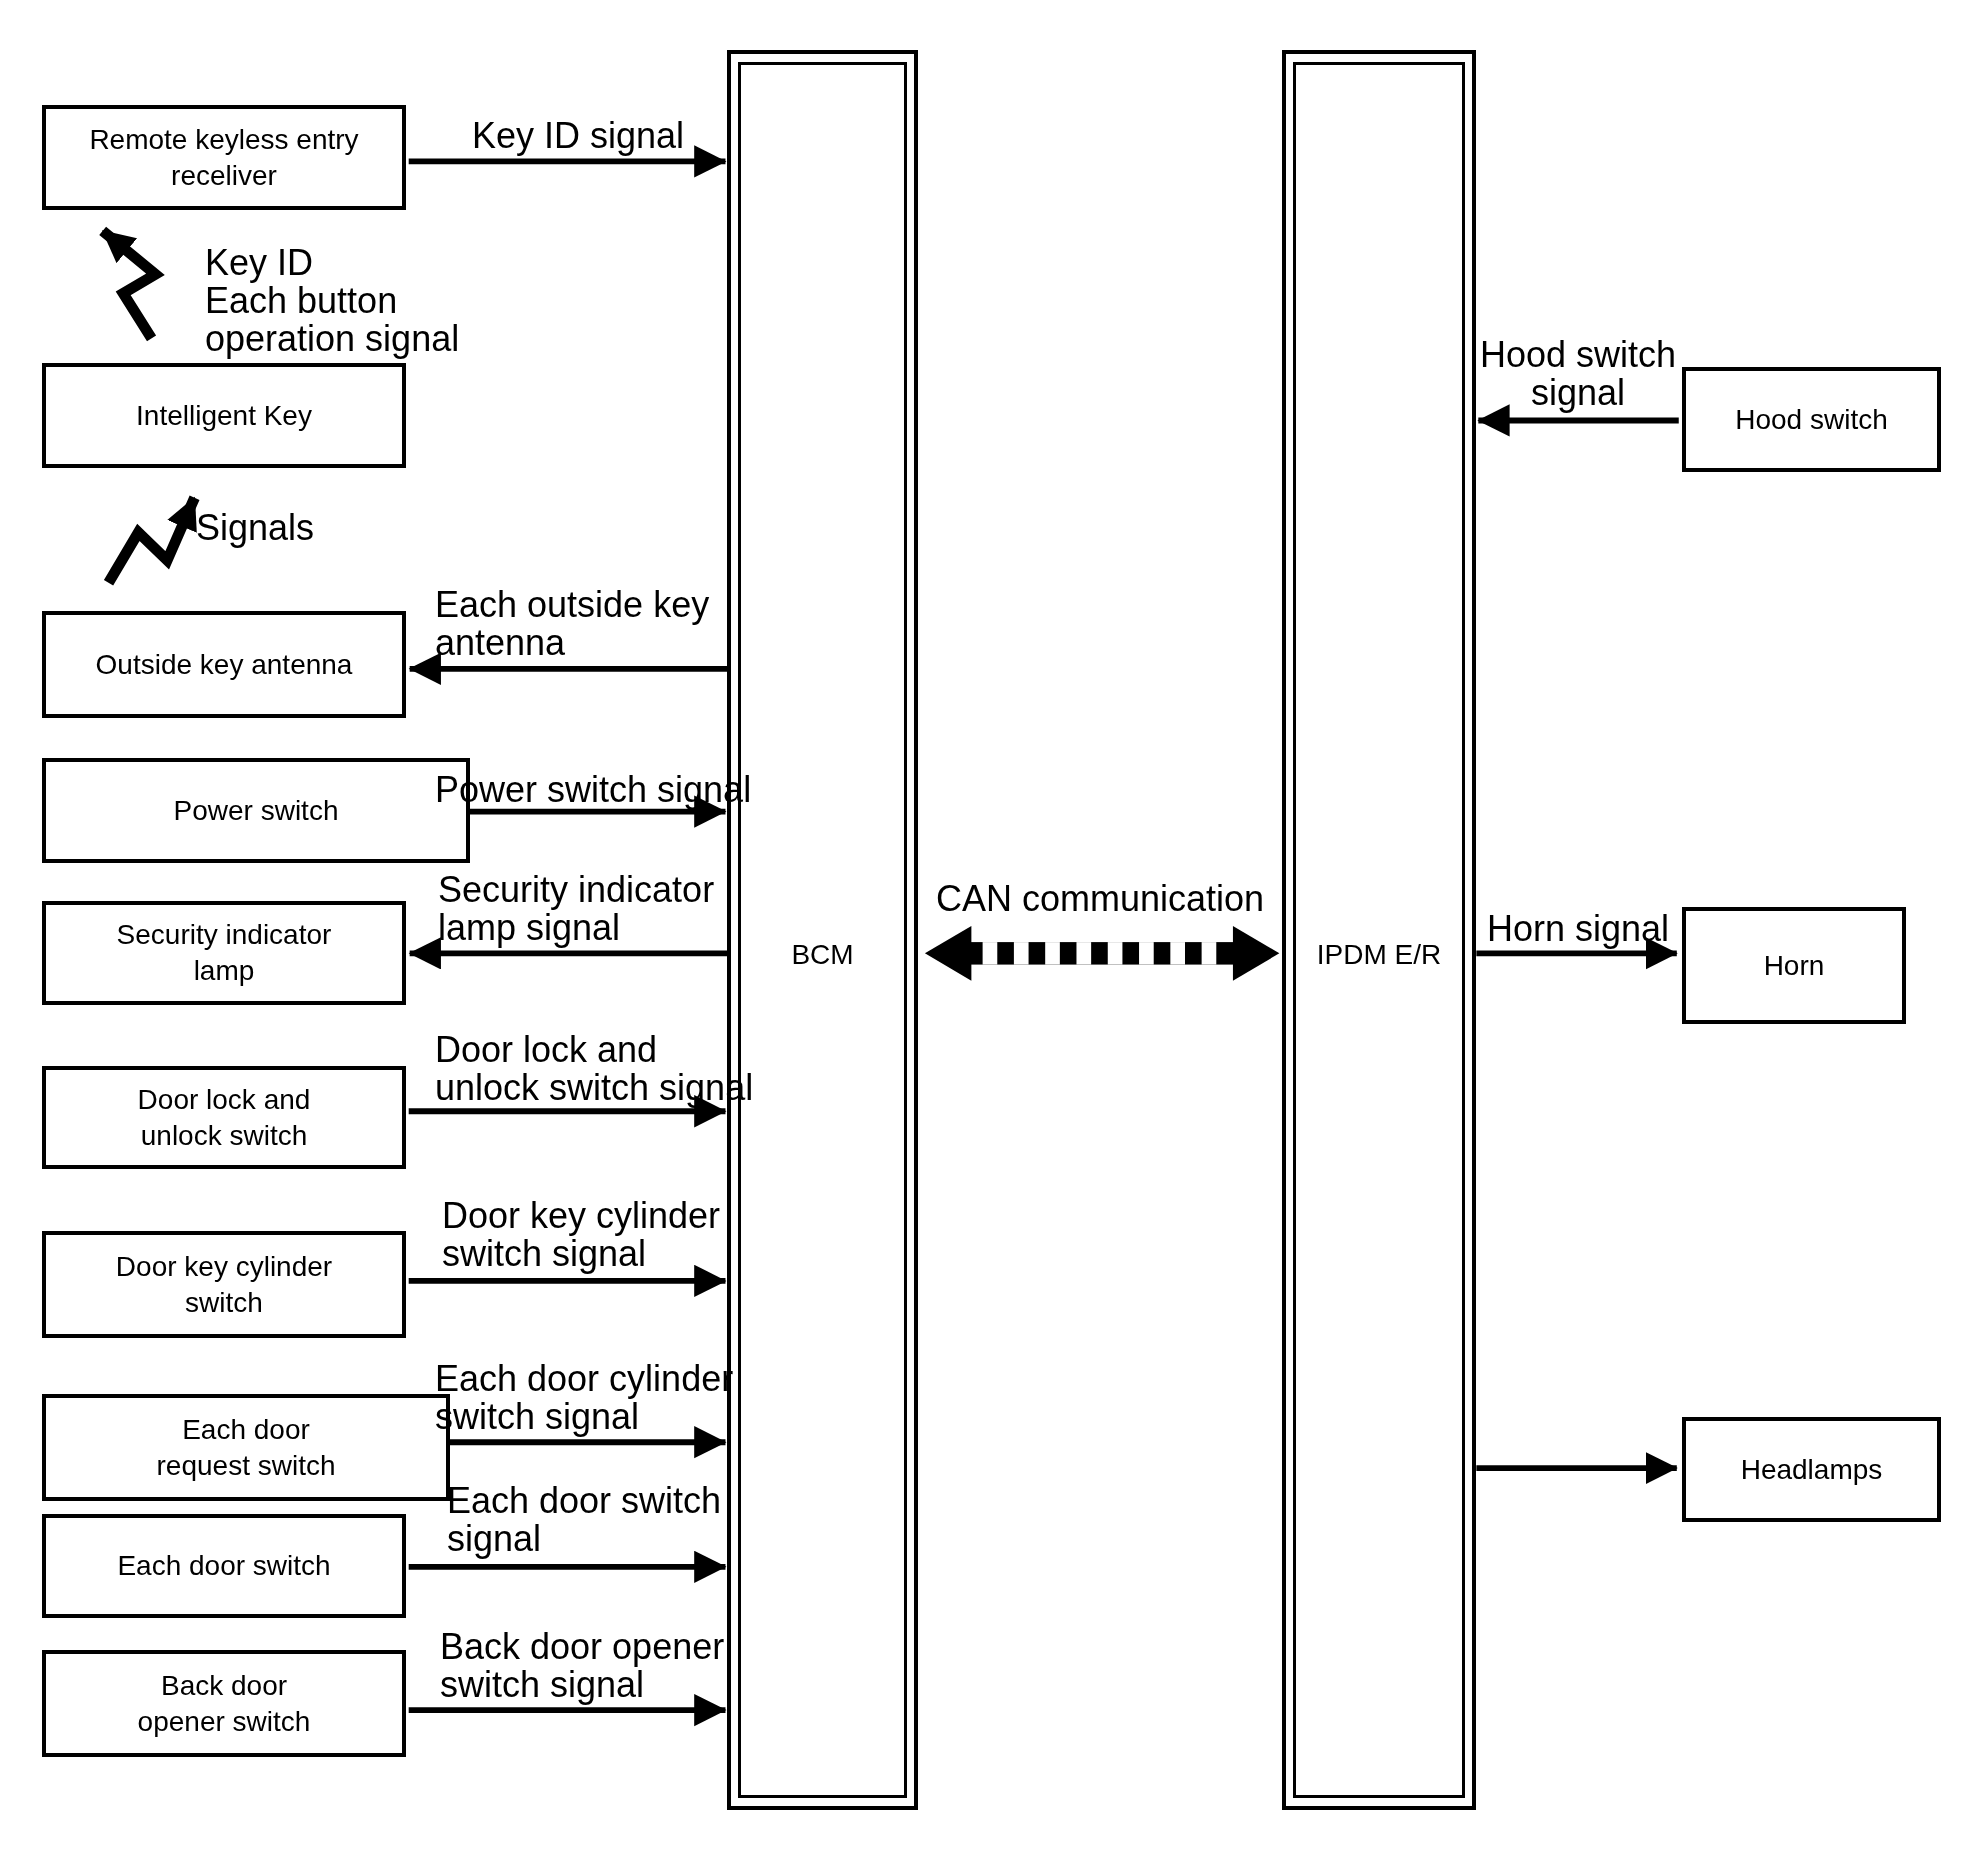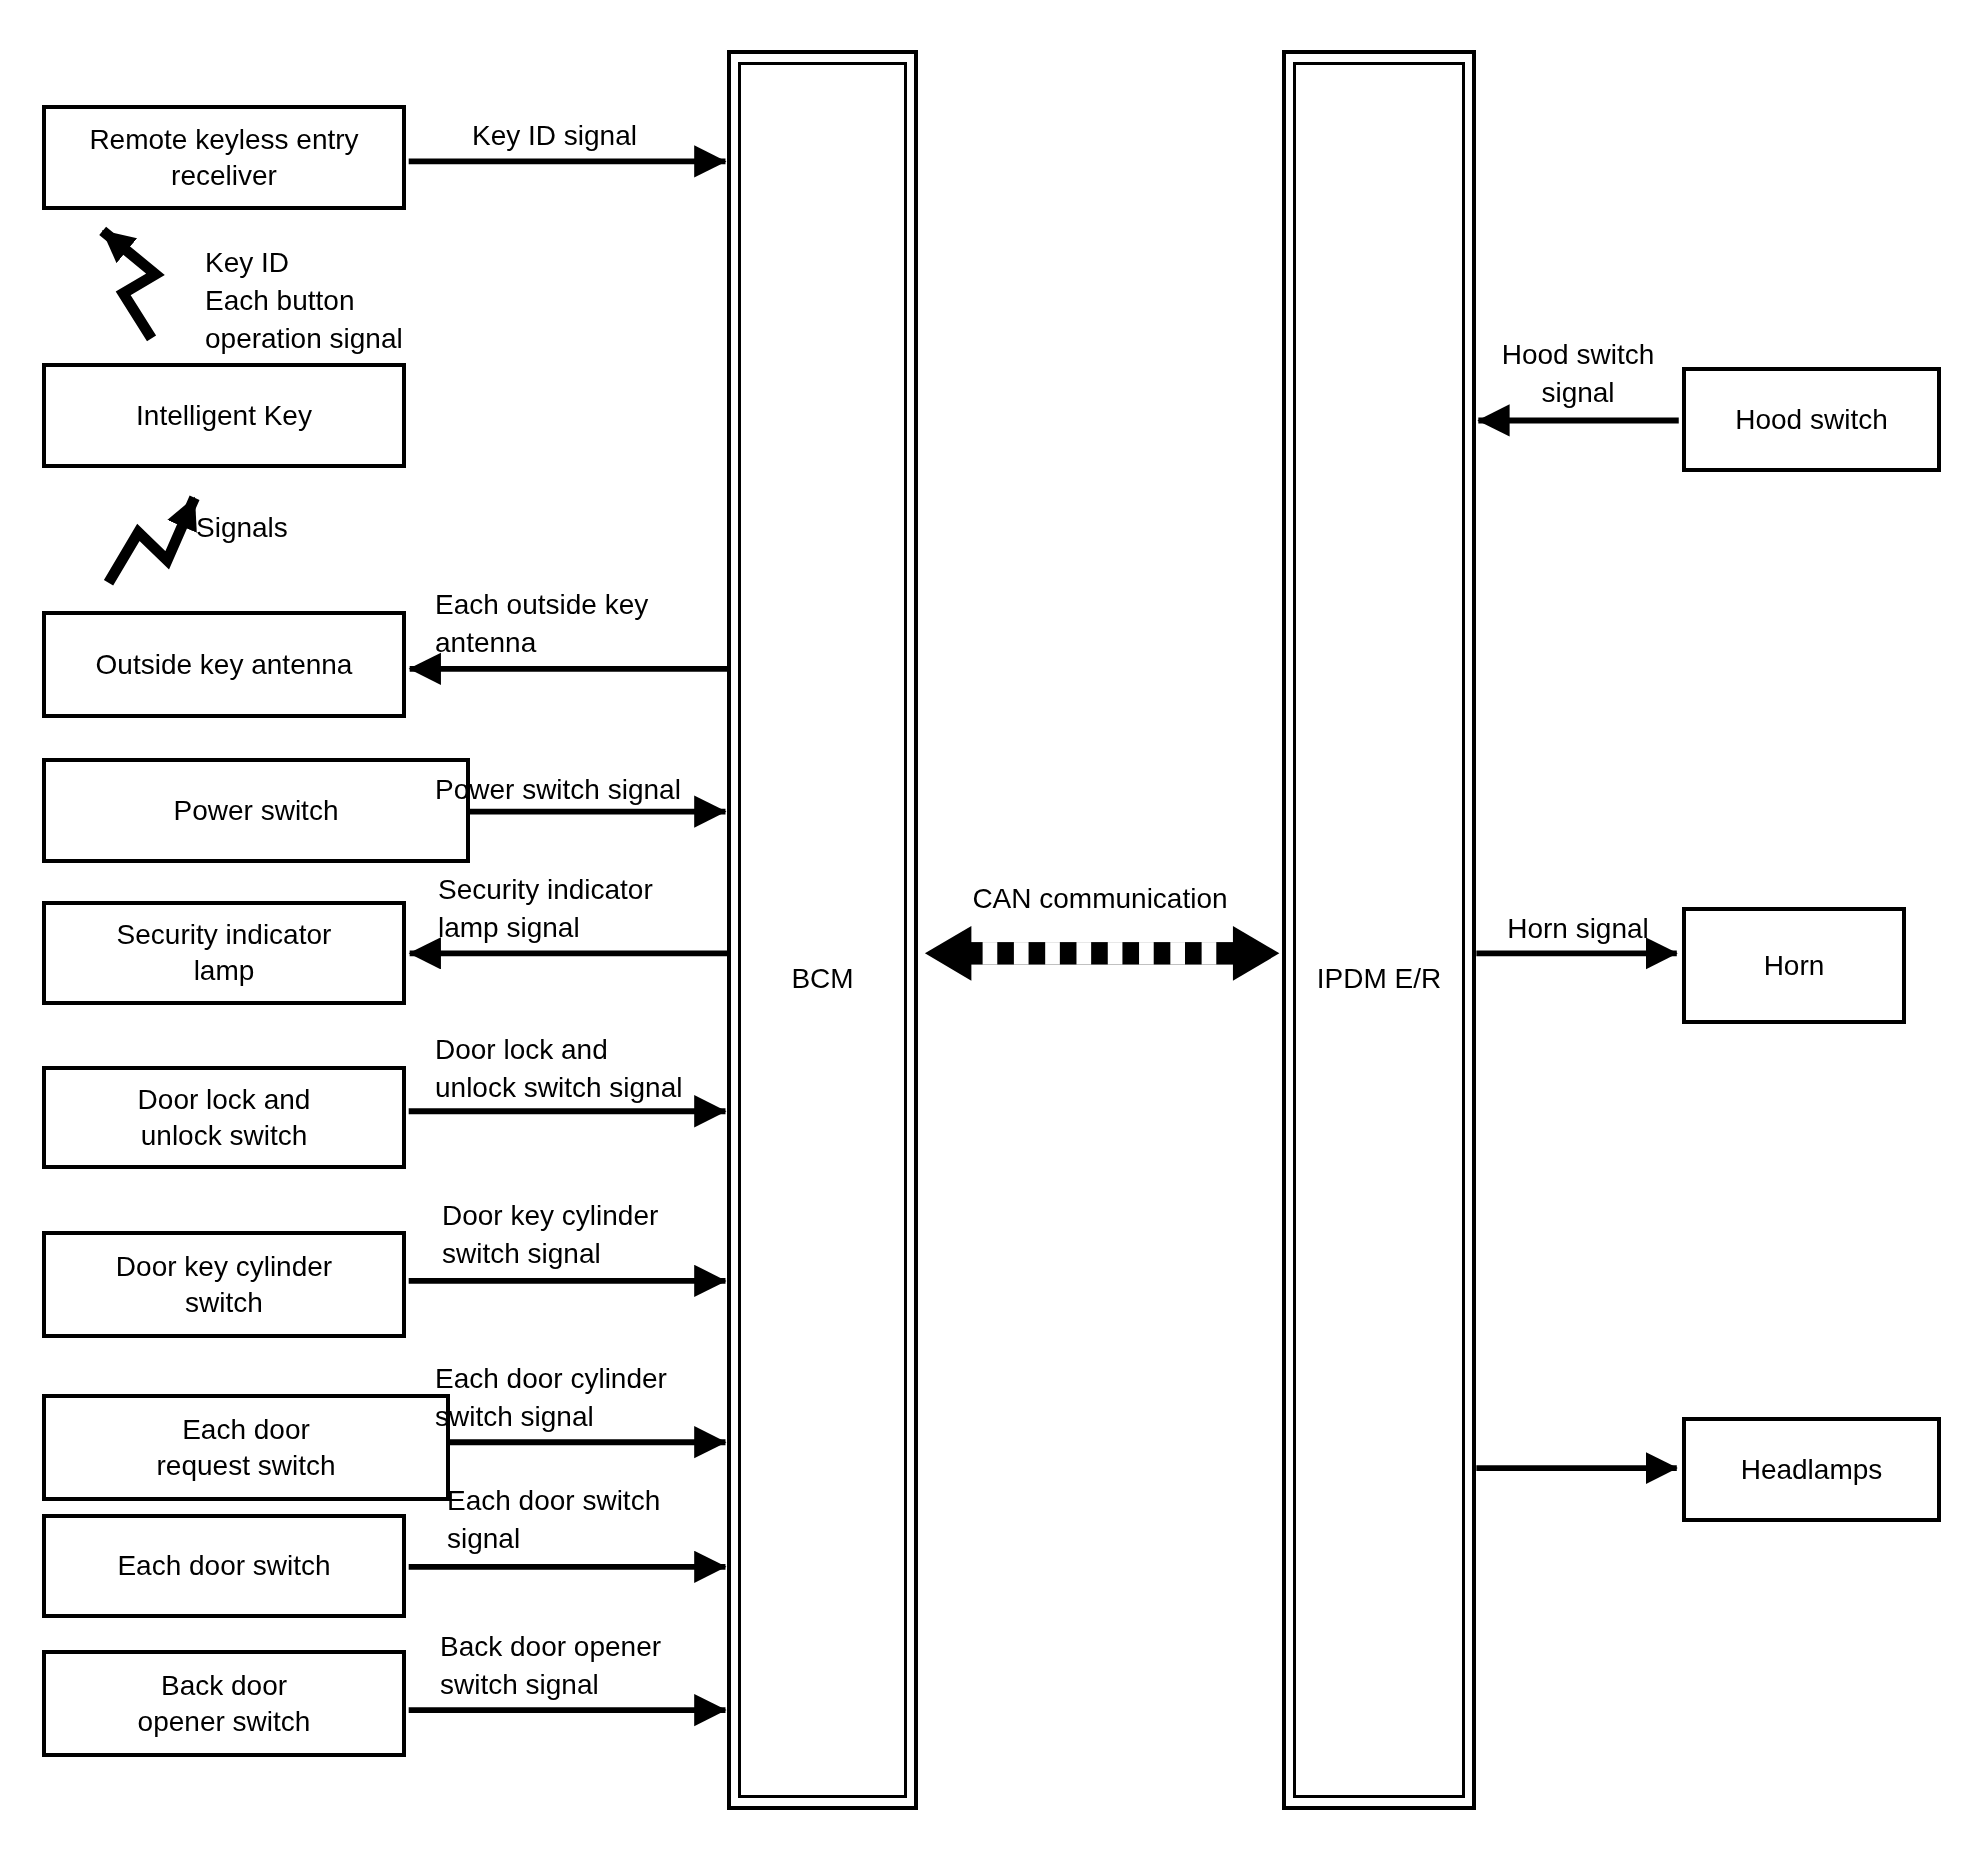--- a/index.html
+++ b/index.html
@@ -26,30 +26,29 @@
     border:4.9px solid #000;
     background:#fff;
   }
   .frame-inner{
     position:absolute;
     left:6.8px;right:6.8px;top:7.8px;bottom:7.8px;
     border:3.9px solid #000;
   }
   .lbl{
     position:absolute;
-    font-size:28px;line-height:38px;
+    font-size:36px;line-height:38px;
     white-space:pre-line;
   }
   .lbl.center{text-align:center;}
   .module-lbl{
     position:absolute;
     font-size:28px;line-height:37px;
     text-align:center;
     white-space:pre-line;
-    margin-top:24px;
   }
   svg.overlay{position:absolute;left:0;top:0;}
 </style>
 </head>
 <body>
 
 <div class="canvas">
 
   <svg class="overlay" width="1975" height="1871" viewBox="0 0 4040 3827">
     <defs>

